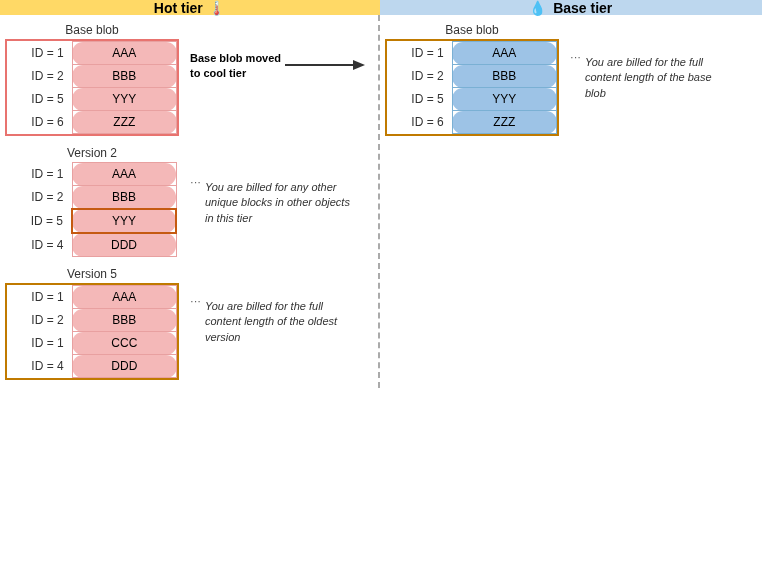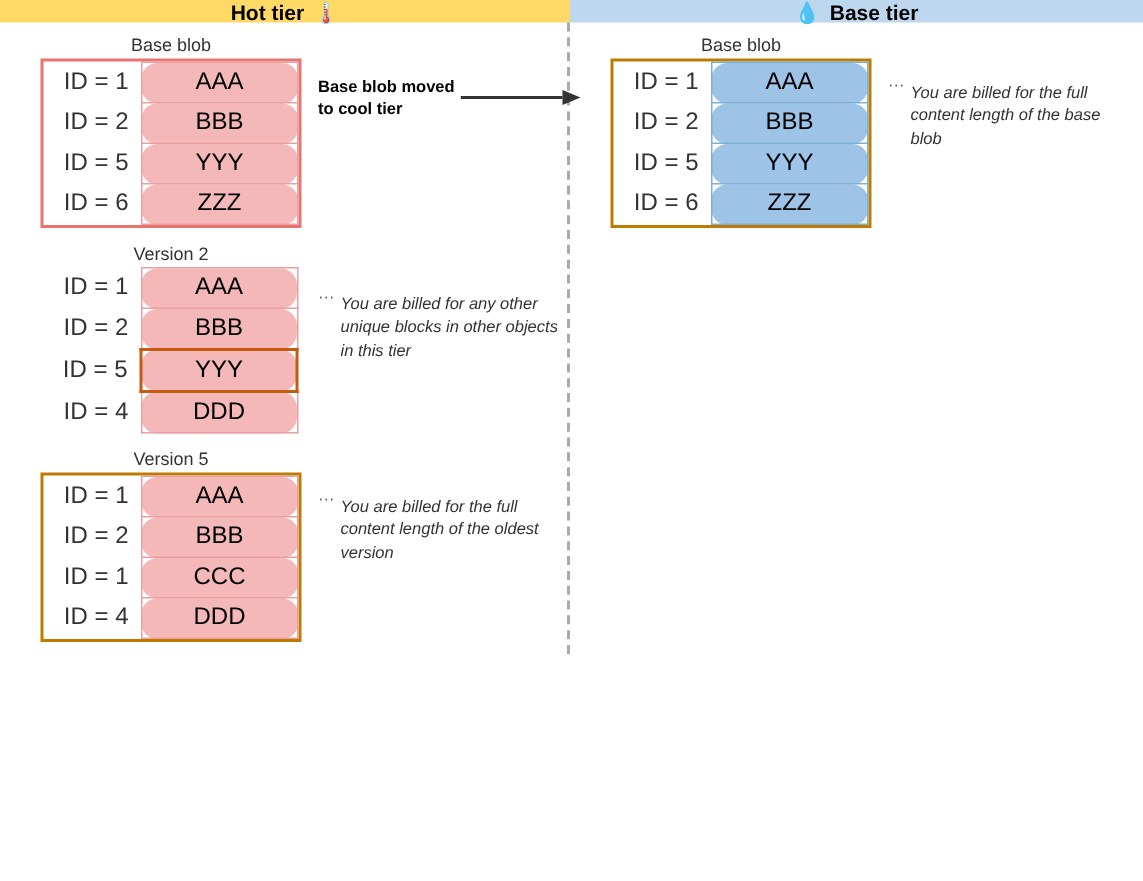--- a/index.html
+++ b/index.html
@@ -32,21 +32,21 @@
       display: flex;
       align-items: center;
       justify-content: center;
       font-weight: bold;
       font-size: 14px;
       gap: 6px;
     }
 
     .main-content {
       display: flex;
-      padding: 8px 24px;
+      padding: 8px 2px;
       gap: 0;
       position: relative;
     }
 
     
     .left-panel {
       flex: 0 0 370px;
       display: flex;
       flex-direction: column;
       gap: 10px;
@@ -79,21 +79,21 @@
 
     .blob-table {
       border-collapse: collapse;
       width: 170px;
       margin-left: auto;
       margin-right: auto;
     }
 
     .blob-table td {
       padding: 4px 8px;
-      font-size: 16px;
+      font-size: 12px;
     }
 
     .id-col {
       width: 50px;
       text-align: right;
       color: #333;
       padding-right: 6px;
     }
 
     .data-col {

